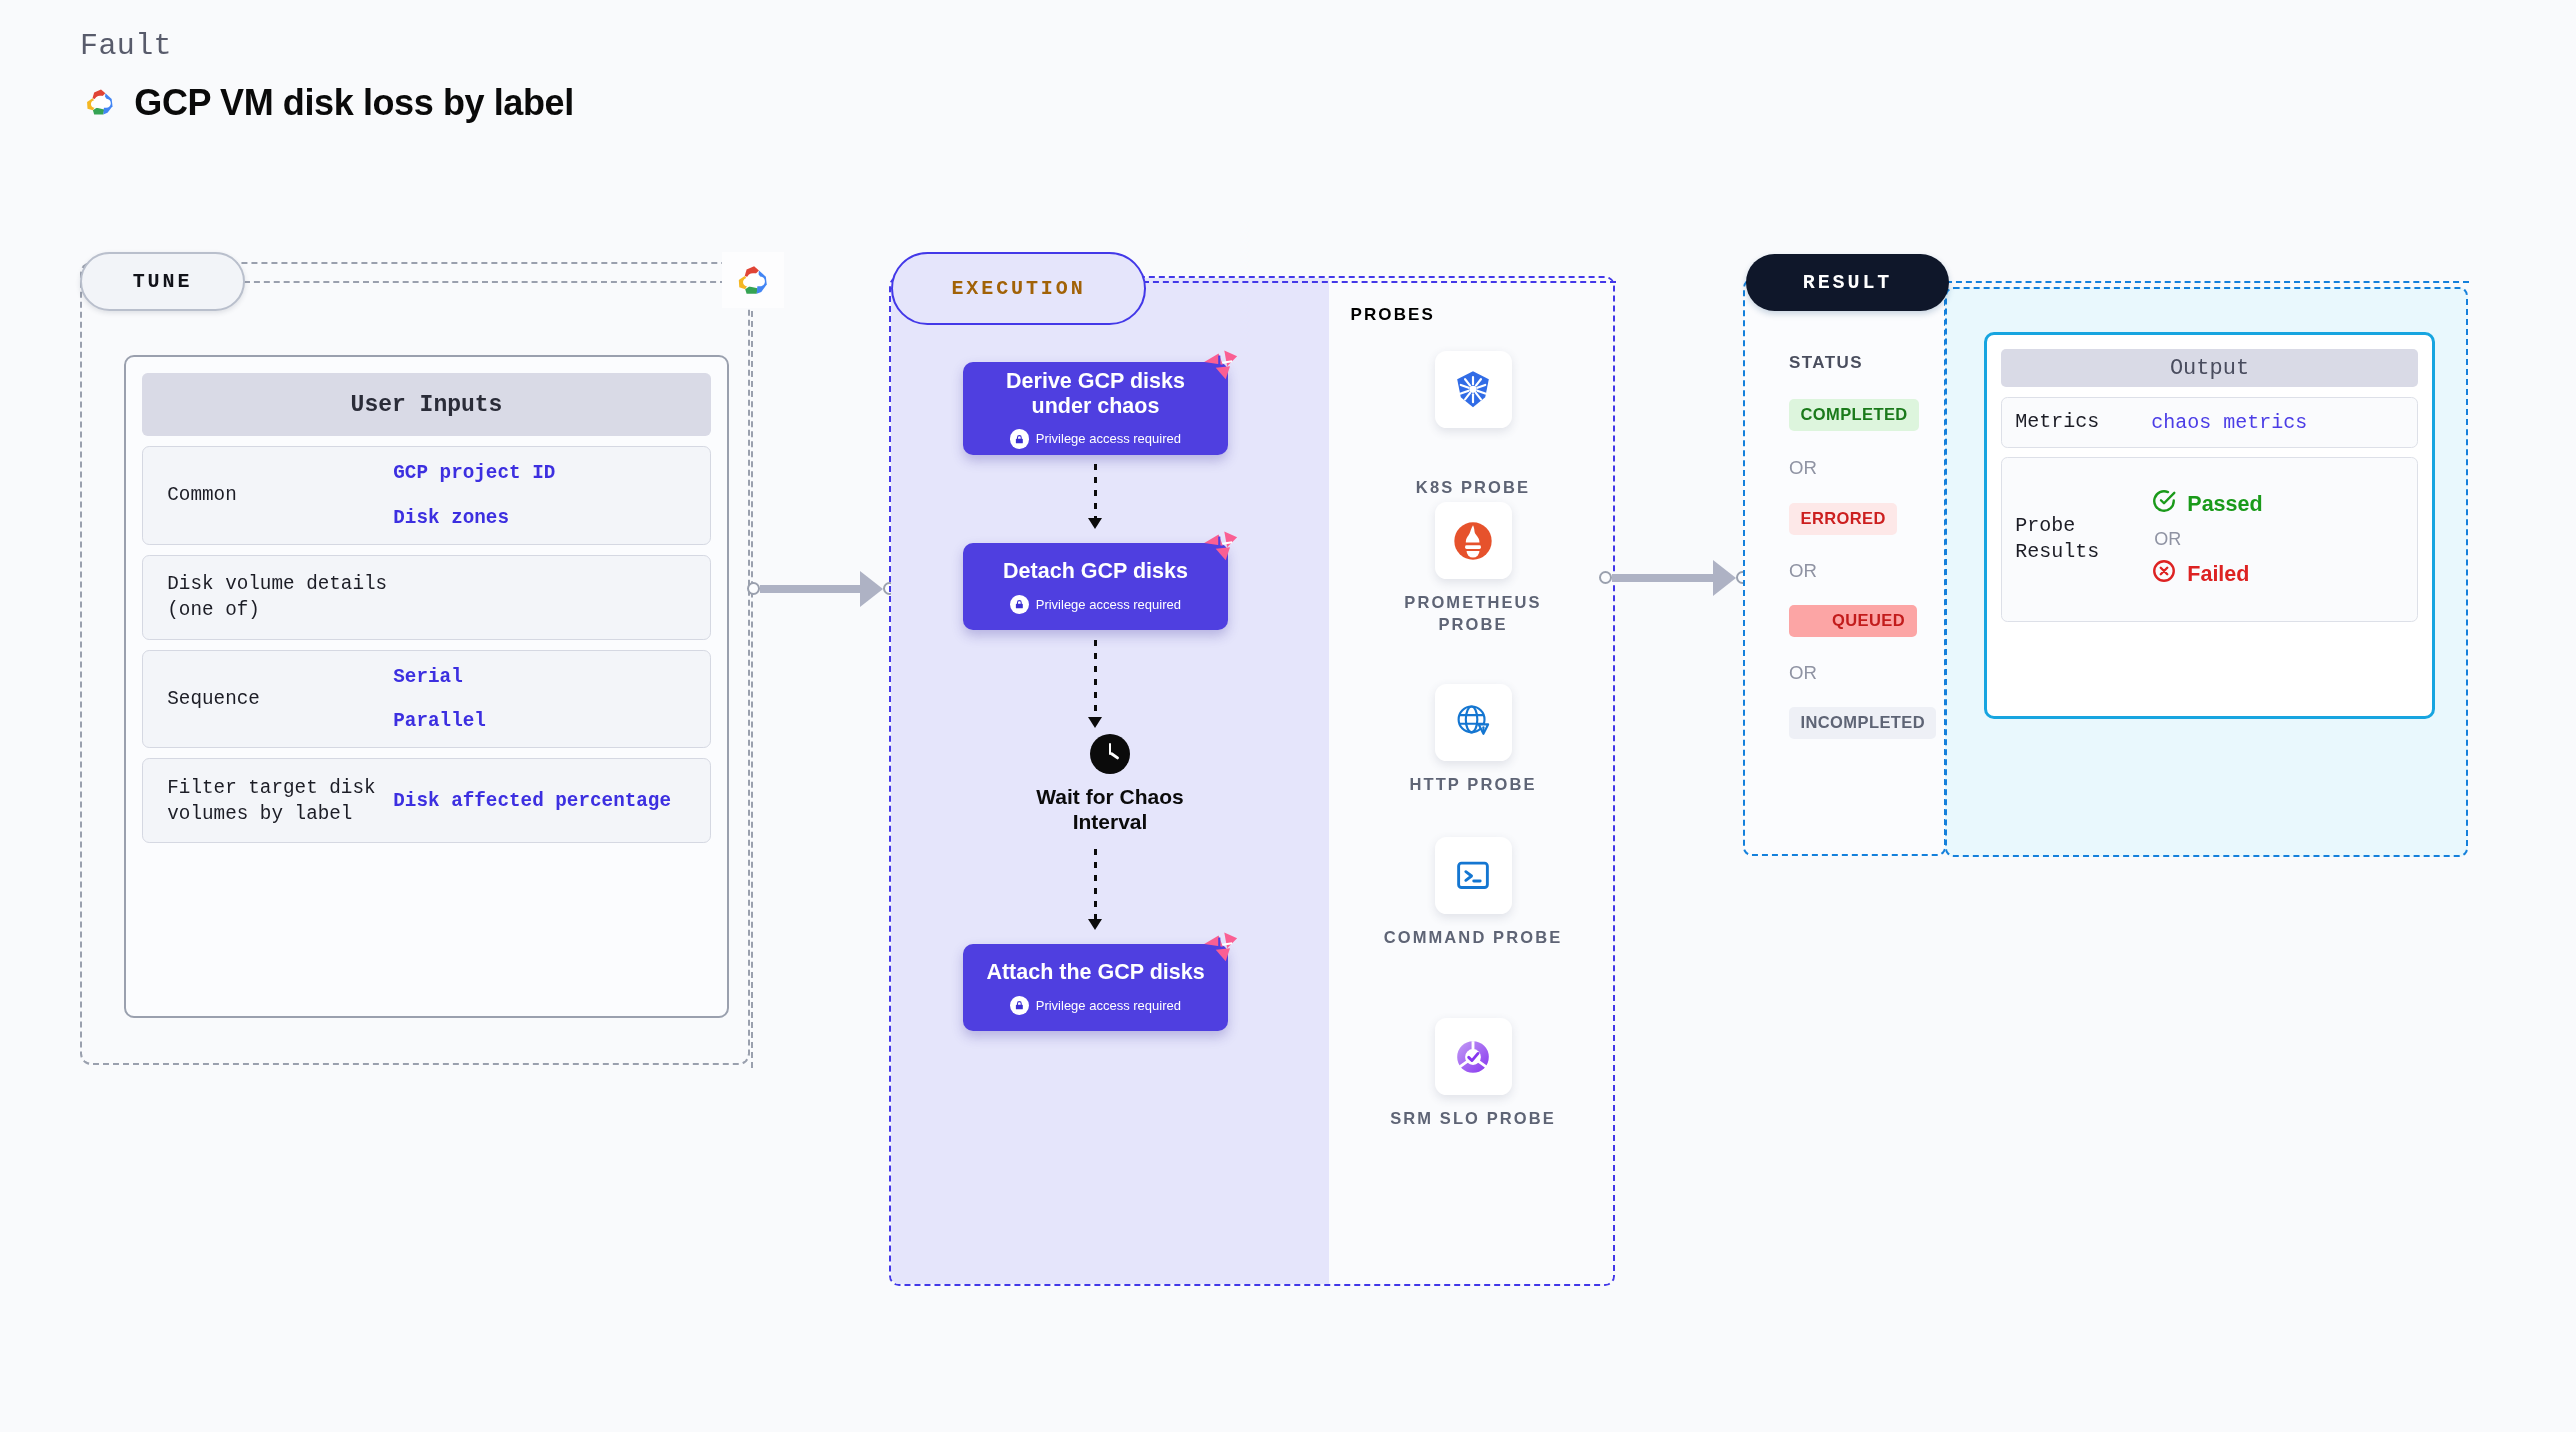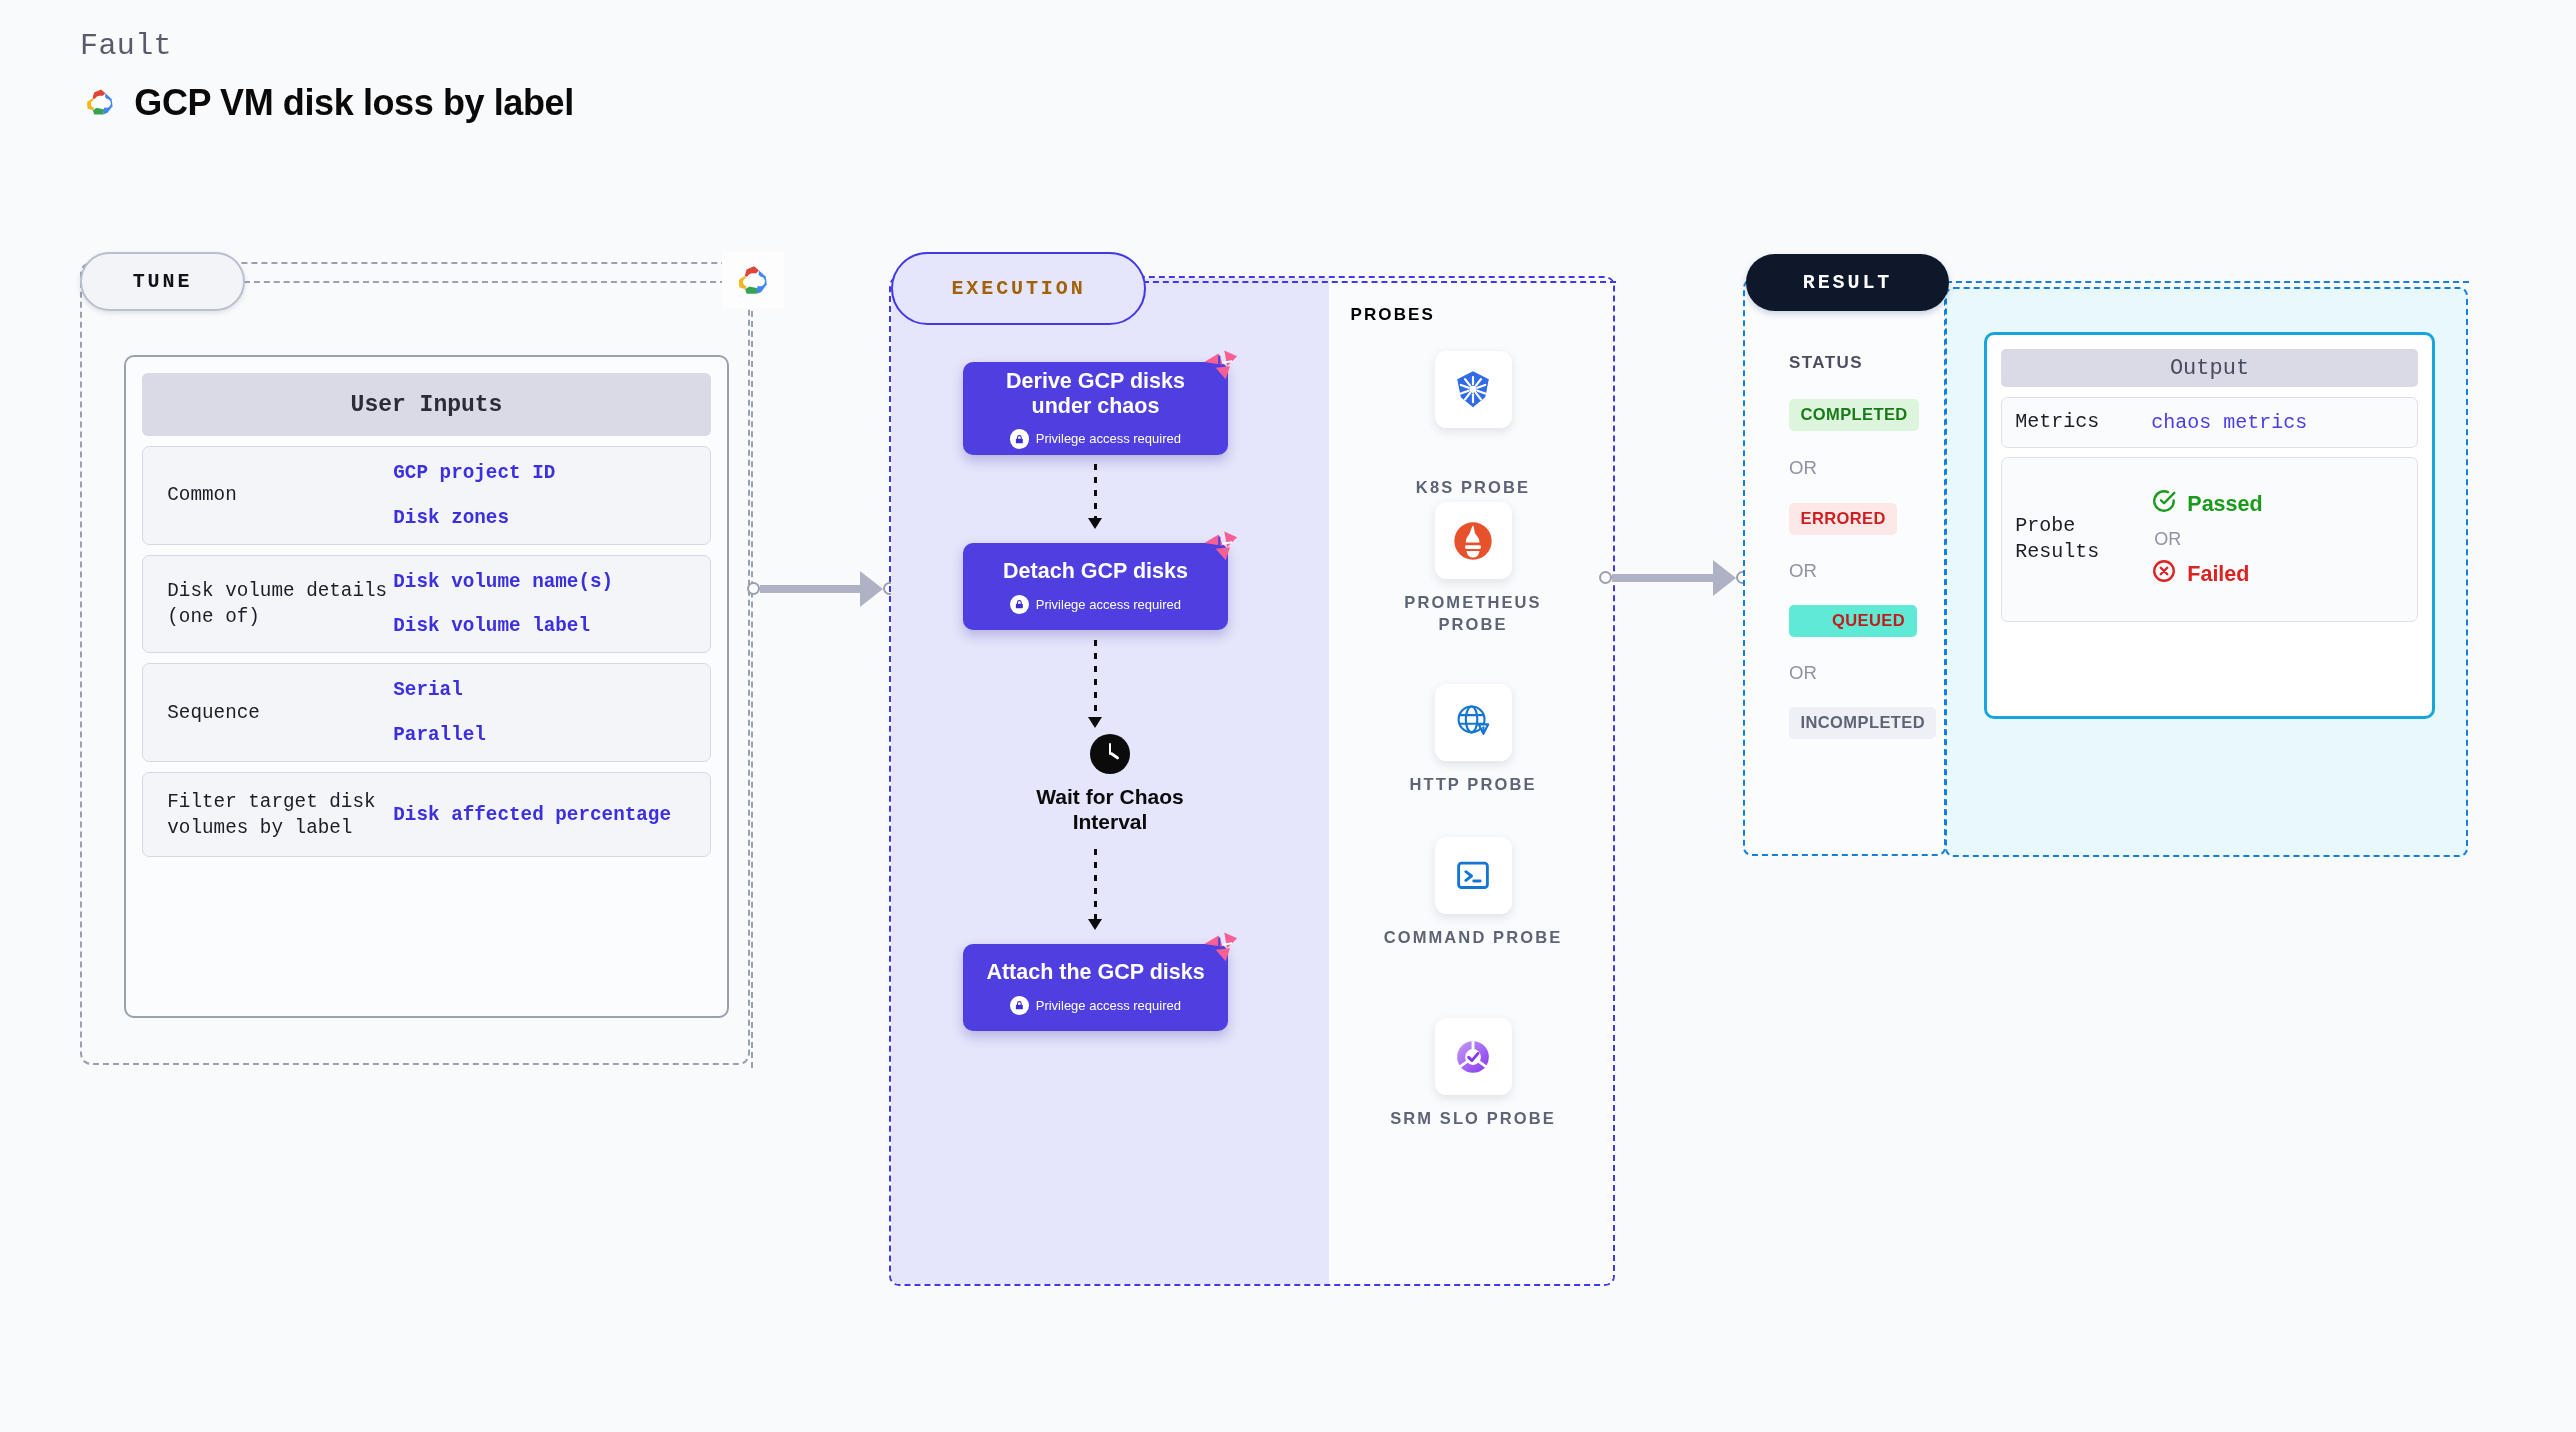--- a/index.html
+++ b/index.html
@@ -372,24 +372,20 @@
     <div class="input-row">
       <div class="rk">Common</div>
       <div class="rv">
         <div>GCP project ID</div>
         <div>Disk zones</div>
       </div>
     </div>
 
     <div class="input-row">
       <div class="rk">Disk volume details (one of)</div>
-      <div class="rv">
-        <div>Disk volume name(s)</div>
-        <div>Disk volume label</div>
-      </div>
     </div>
 
     <div class="input-row">
       <div class="rk">Sequence</div>
       <div class="rv">
         <div>Serial</div>
         <div>Parallel</div>
       </div>
     </div>
 
@@ -599,21 +595,21 @@
   <div class="dot"></div>
 </div>
 
 <div id="result-status-panel">
   <div id="status-label">STATUS</div>
 
   <div class="status-badge" style="top:118px;background:#ddf5dd;color:#1a7a1a;">COMPLETED</div>
   <div class="or-text" style="top:176px;">OR</div>
   <div class="status-badge" style="top:222px;background:#fde8e8;color:#cc1f1f;">ERRORED</div>
   <div class="or-text" style="top:279px;">OR</div>
-  <div class="status-badge" style="top:324px;background:#5eead4;color:#c21c1c;padding-left:43px;">QUEUED</div>
+  <div class="status-badge" style="top:324px;background:#fca5a5;color:#c21c1c;padding-left:43px;">QUEUED</div>
   <div class="or-text" style="top:381px;">OR</div>
   <div class="status-badge" style="top:426px;background:#eef0f6;color:#5e6475;">INCOMPLETED</div>
 </div>
 
 <div id="result-output-panel">
   <div id="output-card">
     <div id="output-header">Output</div>
 
     <div class="out-row">
       <div class="ok">Metrics</div>

